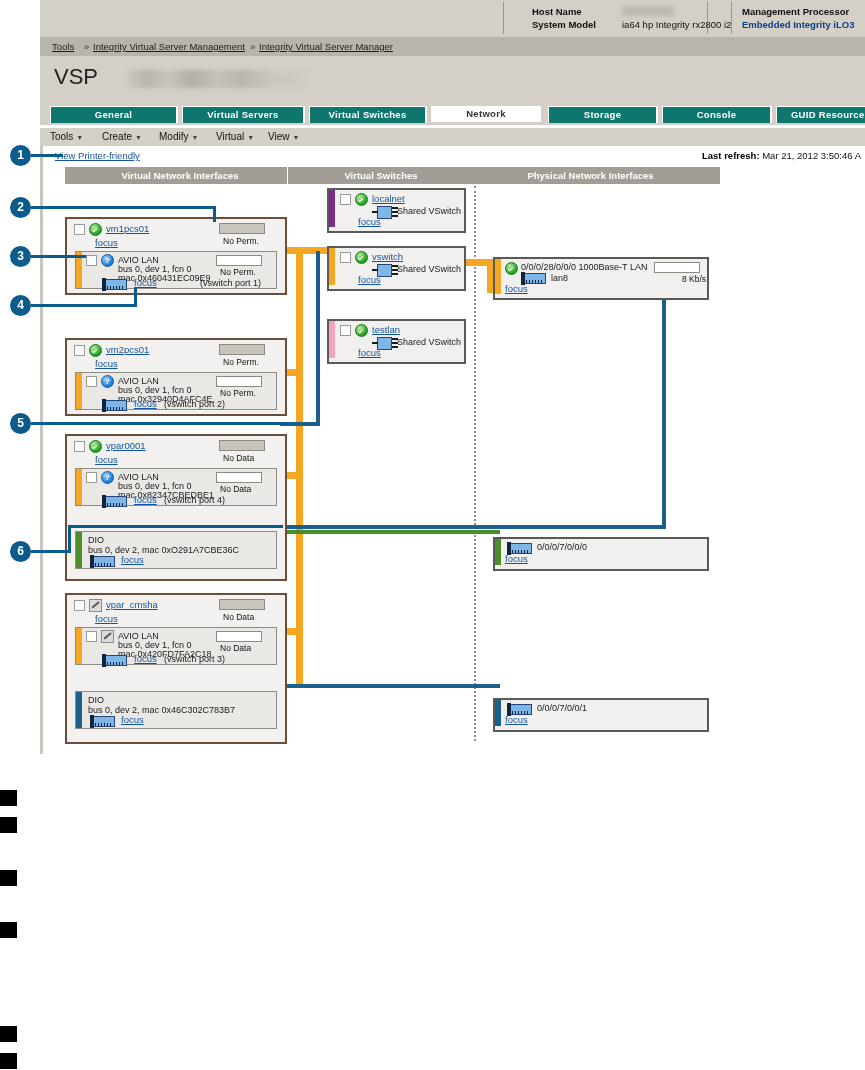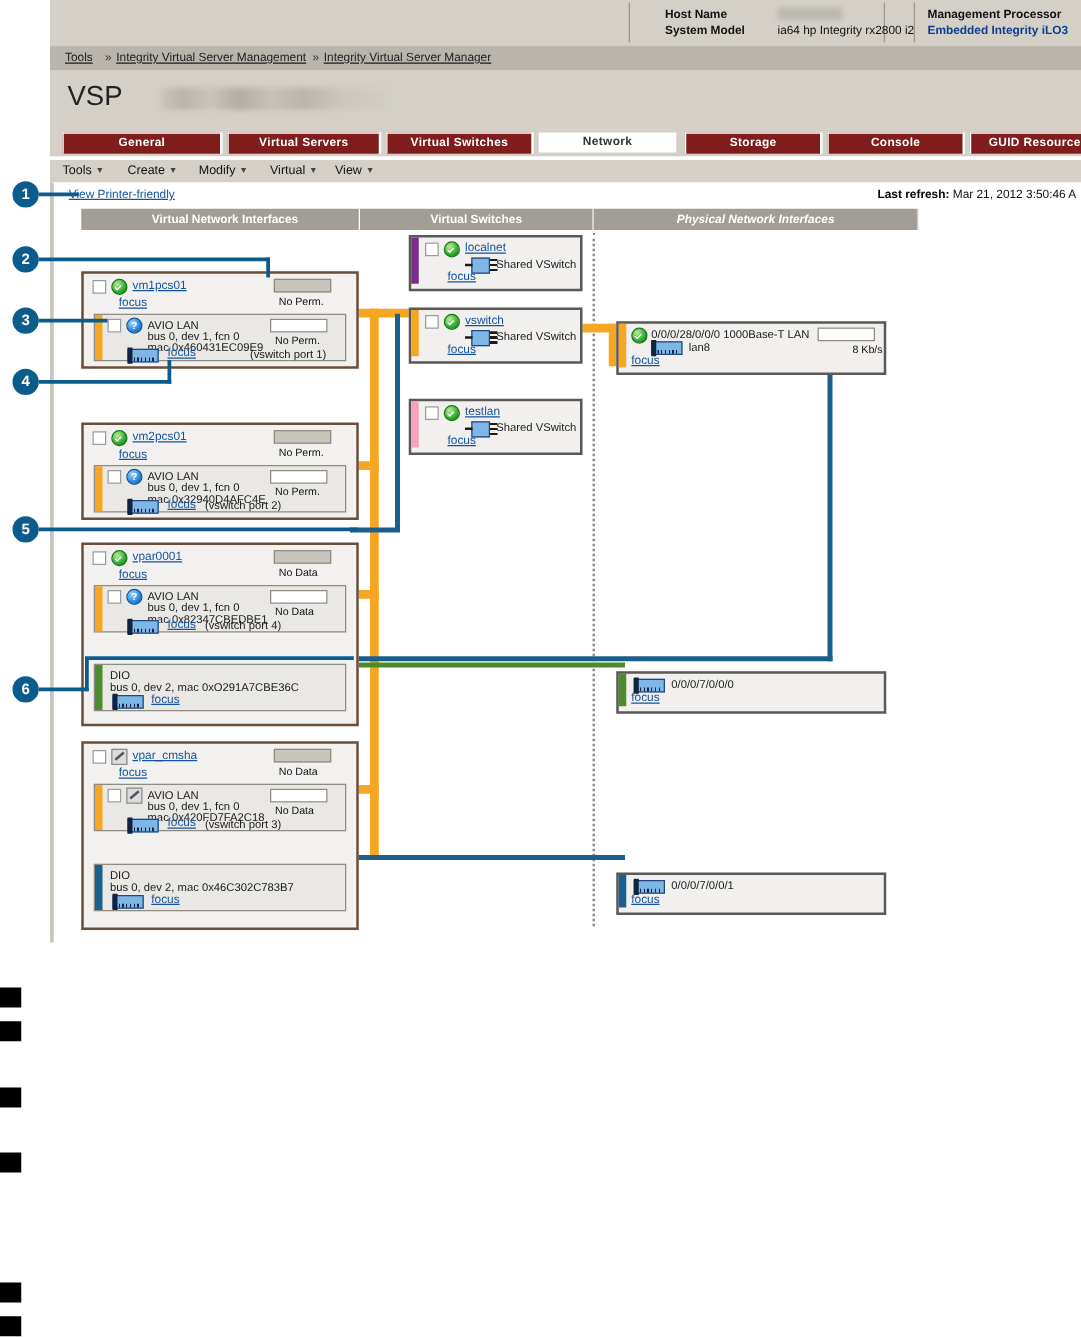--- a/index.html
+++ b/index.html
@@ -24,21 +24,21 @@
   
   .vspband{position:absolute;left:40px;top:56px;width:825px;height:44px;background:#d4d0c8;}
   .vsp-text{position:absolute;left:14px;top:8px;font-size:22px;color:#222;}
   .vsp-blur{position:absolute;left:88px;top:14px;width:185px;height:18px;
       background:linear-gradient(90deg,#cbc7bf 0%,#b9b5ad 10%,#c9c5bd 22%,#b2aea6 34%,#c6c2ba 48%,#bab6ae 62%,#cbc7bf 78%,#d2cec6 100%);
       filter:blur(2.2px);border-radius:3px;}
 
   
   .tabstrip{position:absolute;left:40px;top:100px;width:825px;height:28px;background:#d4d0c8;}
   .tabstrip .underline{position:absolute;left:0;bottom:0;width:825px;height:3px;background:#ffffff;}
-  .tab{position:absolute;top:6px;height:16px;background:#7f1d1d;color:#fff;font-size:9.5px;font-weight:bold;
+  .tab{position:absolute;top:6px;height:16px;background:#0f766e;color:#fff;font-size:9.5px;font-weight:bold;
       text-align:center;line-height:16px;letter-spacing:.3px;cursor:pointer;
       border-left:1px solid #ffffff;border-top:1px solid #ffffff;
       box-shadow:1px 0 0 #ffffff, 2px 0 0 #ffffff;}
   .tab.active{background:#ffffff;color:#333;box-shadow:none;border:none;}
 
   
   .menubar{position:absolute;left:40px;top:128px;width:825px;height:18px;background:#d4d0c8;}
   .menuitem{position:absolute;top:3px;font-size:10px;color:#111;cursor:pointer;}
   .caret{display:inline-block;margin-left:3px;font-size:7px;color:#444;vertical-align:middle;}
 
@@ -162,21 +162,21 @@
   <div class="leftrail"></div>
 
   <div class="printer">View Printer-friendly</div>
   <div class="lastrefresh">
     <b>Last refresh:</b>
     <span>Mar 21, 2012 3:50:46 A</span>
   </div>
 
   <div class="colhead" style="left:65px;width:222px;text-align:center;"><span>Virtual Network Interfaces</span></div>
   <div class="colhead c2" style="left:288px;width:186px;"><span>Virtual Switches</span></div>
-  <div class="colhead c3" style="left:475px;width:259px;font-style:italic;"><span>Physical Network Interfaces</span></div>
+  <div class="colhead c3" style="left:461px;width:259px;"><span>Physical Network Interfaces</span></div>
 
   <div class="dashdiv"></div>
 
   <div class="wire w-or" style="left:296px;top:247px;width:7px;height:438px;"></div>
   <div class="wire w-or" style="left:283px;top:247px;width:20px;height:7px;"></div>
   <div class="wire w-or" style="left:283px;top:369px;width:20px;height:7px;"></div>
   <div class="wire w-or" style="left:283px;top:472px;width:20px;height:7px;"></div>
   <div class="wire w-or" style="left:283px;top:628px;width:20px;height:7px;"></div>
   <div class="wire w-or" style="left:296px;top:247px;width:48px;height:7px;"></div>
   <div class="wire w-or" style="left:462px;top:259px;width:32px;height:7px;"></div>

